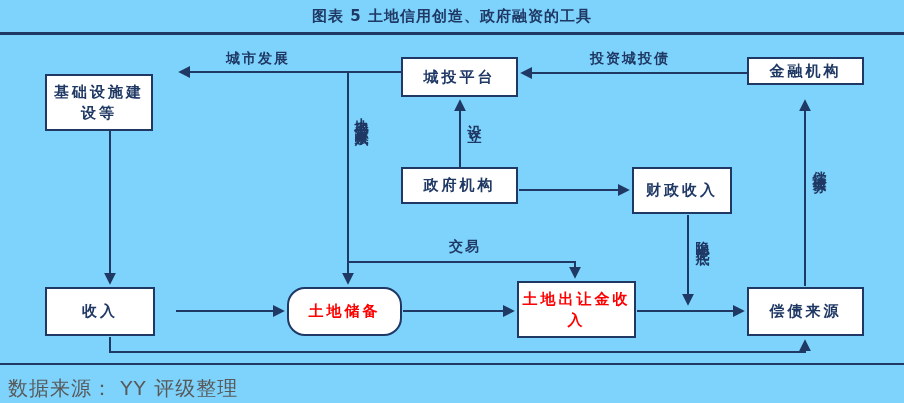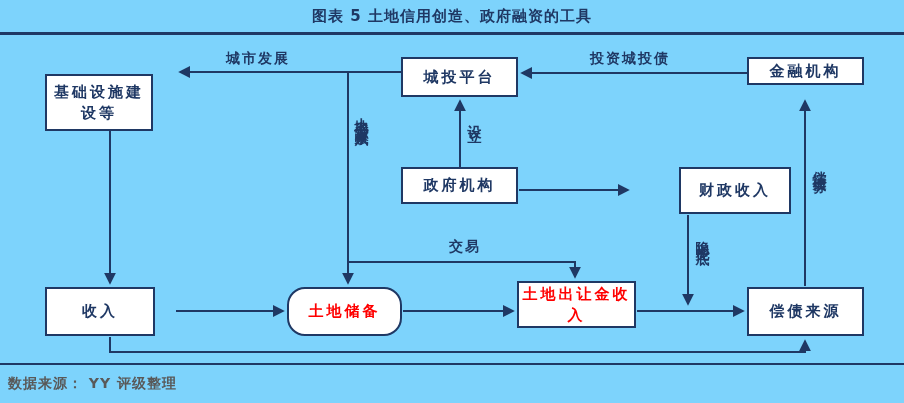--- a/index.html
+++ b/index.html
@@ -3,21 +3,21 @@
 <meta charset="utf-8">
 <style>
   html,body{margin:0;padding:0;background:#fff;}
   body{font-family:"DejaVu Sans","Liberation Sans",sans-serif;}
   .canvas{position:relative;width:904px;height:403px;background:#7dd3fc;overflow:hidden;}
   .title{position:absolute;left:0;top:7px;width:904px;text-align:center;font-size:15px;
          font-weight:bold;color:var(--navy,#1F3864);letter-spacing:1px;}
   .rule{position:absolute;left:0;width:904px;background:var(--navy,#1F3864);}
   .rule-top{top:32px;height:3px;}
   .rule-bottom{top:363px;height:2px;}
-  .source{position:absolute;left:8px;top:375px;font-size:14px;color:var(--gray,#595959);letter-spacing:1px;font-weight:bold;}
+  .source{position:absolute;left:8px;top:375px;font-size:20px;color:var(--gray,#595959);letter-spacing:1px;}
   .node{position:absolute;box-sizing:border-box;border:2px solid var(--navy,#1F3864);background:#fff;
         display:flex;align-items:center;justify-content:center;text-align:center;
         font-weight:bold;font-size:15px;letter-spacing:3px;line-height:1.35;
         color:var(--navy,#1F3864);padding:1px;}
   .node.red{color:var(--red,#FF0000);}
   .elabel{position:absolute;font-weight:bold;font-size:14px;letter-spacing:2px;
           color:var(--navy,#1F3864);white-space:nowrap;}
   .elabel.vertical{writing-mode:vertical-rl;letter-spacing:3px;}
   svg.edges{position:absolute;left:0;top:0;}
   .edge{stroke:var(--navy,#1F3864);stroke-width:2;fill:none;}
@@ -49,24 +49,24 @@
     <line class="edge" x1="637" y1="311" x2="743" y2="311" marker-end="url(#arrow)"></line>
     <line class="edge" x1="688" y1="215" x2="688" y2="304" marker-end="url(#arrow)"></line>
     <line class="edge" x1="805" y1="286" x2="805" y2="101" marker-end="url(#arrow)"></line>
     <polyline class="edge" points="110,337 110,352 805,352 805,341" marker-end="url(#arrow)"></polyline>
   </svg>
 
   <div class="node" style="left:45px;top:46px;width:108px;height:57px;margin-top:28px;">基础设施建设等</div>
   <div class="node" style="left:401px;top:57px;width:117px;height:40px;">城投平台</div>
   <div class="node" style="left:747px;top:57px;width:117px;height:28px;">金融机构</div>
   <div class="node" style="left:401px;top:167px;width:117px;height:37px;">政府机构</div>
-  <div class="node" style="left:632px;top:167px;width:112px;height:47px;margin-left:47px;">财政收入</div>
+  <div class="node" style="left:632px;top:167px;width:100px;height:47px;">财政收入</div>
   <div class="node" style="left:45px;top:287px;width:110px;height:49px;">收入</div>
   <div class="node red" style="left:287px;top:287px;width:115px;height:49px;border-radius:18px;">土地储备</div>
-  <div class="node red" style="left:517px;top:281px;width:119px;height:47px;">土地出让金收入</div>
+  <div class="node red" style="left:517px;top:281px;width:119px;height:57px;">土地出让金收入</div>
   <div class="node" style="left:747px;top:287px;width:117px;height:49px;text-align:right;">偿债来源</div>
 
   <div class="elabel" style="left:226px;top:50px;text-align:center;">城市发展</div>
   <div class="elabel" style="left:590px;top:50px;">投资城投债</div>
   <div class="elabel vertical" style="left:466px;top:114px;">设立</div>
   <div class="elabel vertical" style="left:353px;top:106px;">土地资源禀赋</div>
   <div class="elabel" style="left:449px;top:238px;">交易</div>
   <div class="elabel vertical" style="left:694px;top:230px;">隐形兜底</div>
   <div class="elabel vertical" style="left:811px;top:160px;">偿还债券</div>
 

